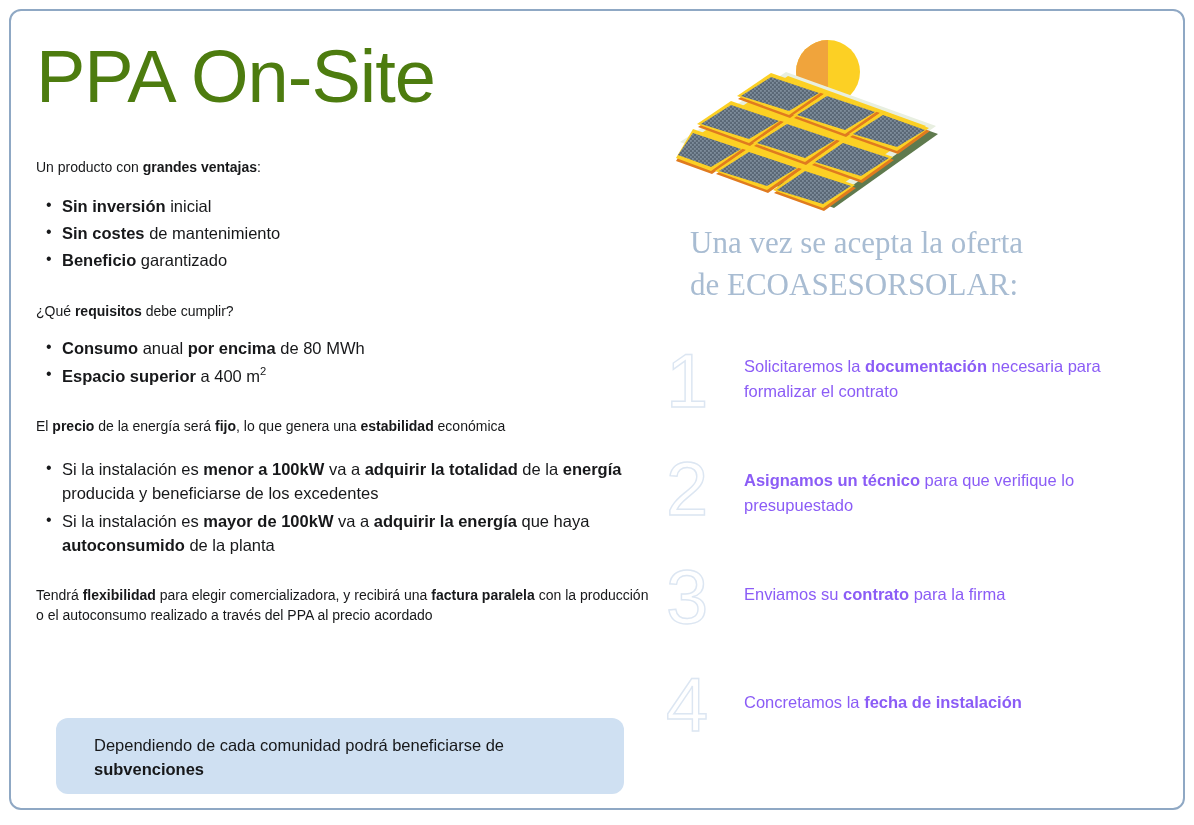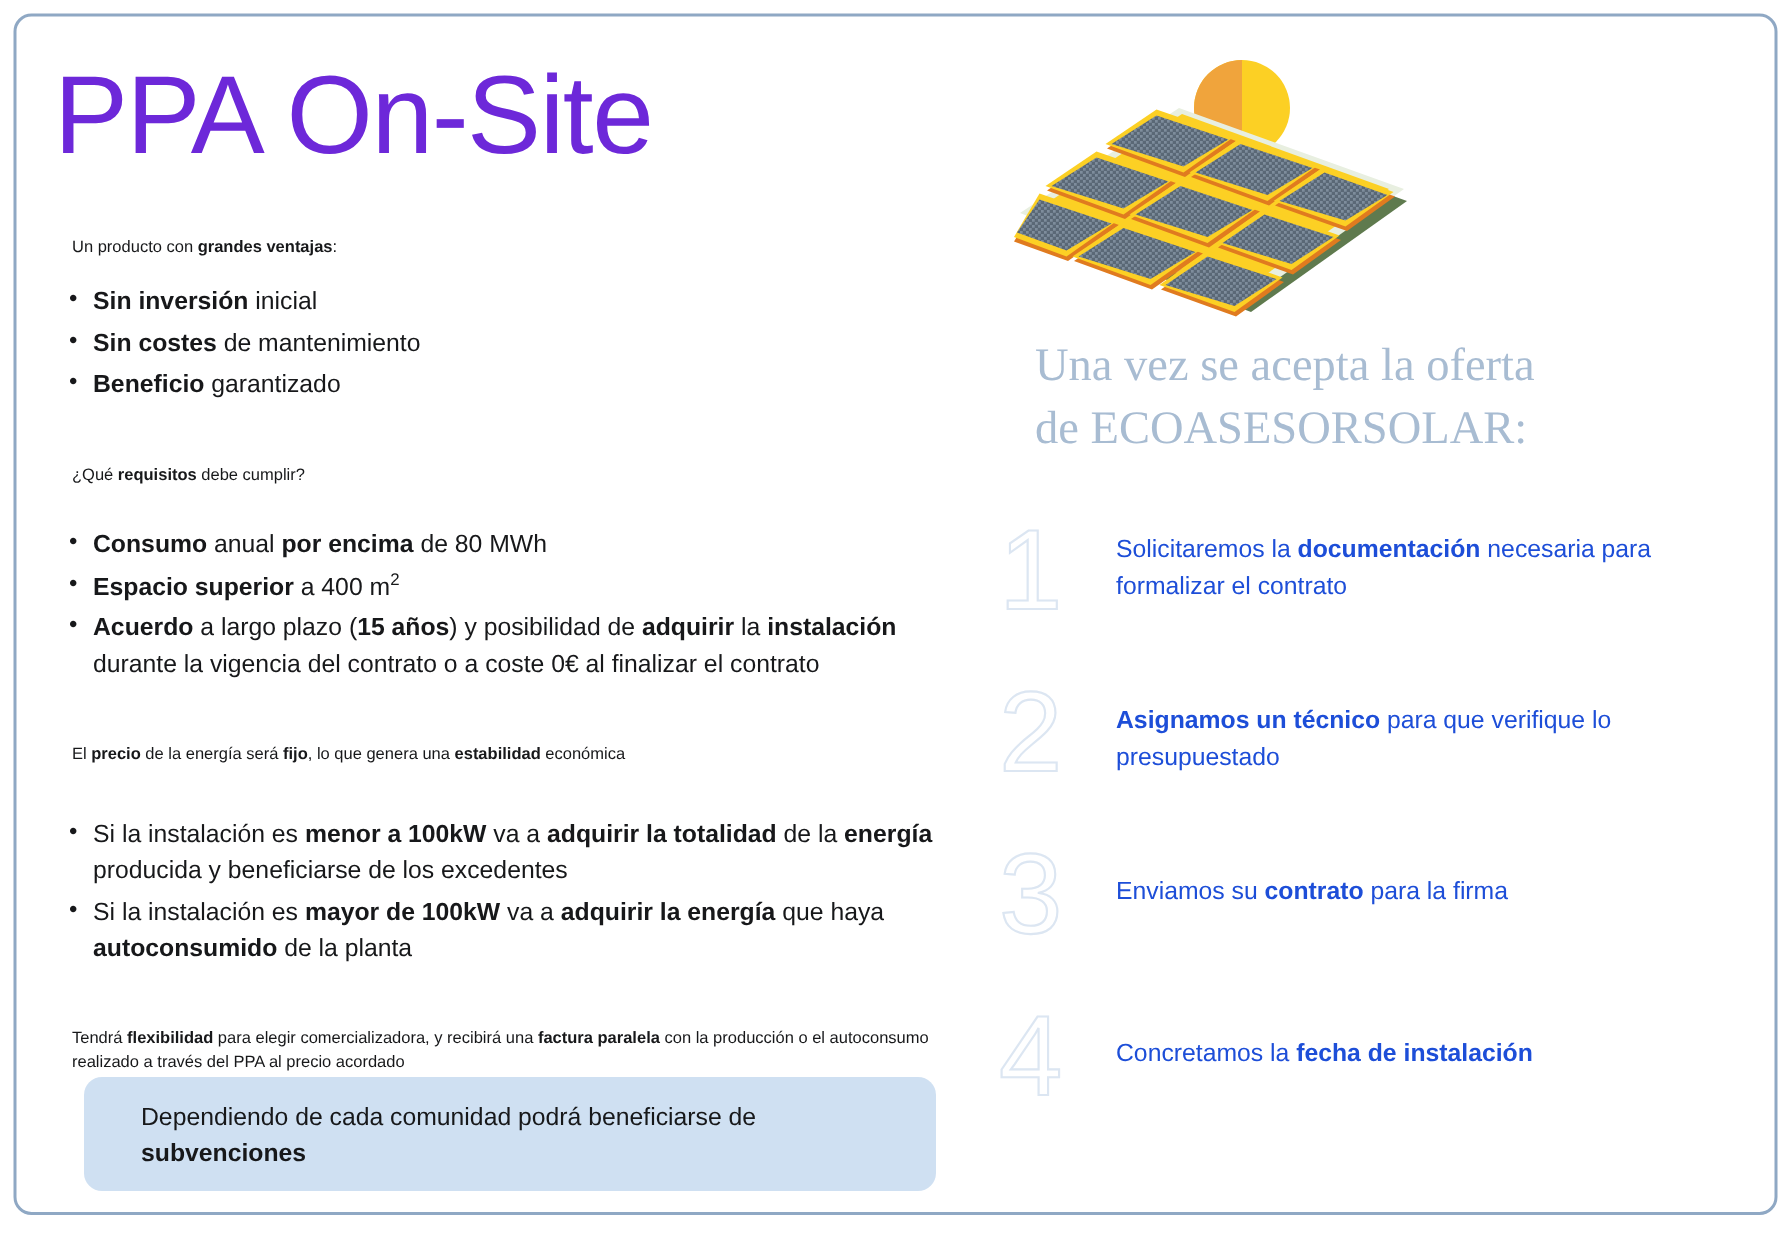--- a/index.html
+++ b/index.html
@@ -40,31 +40,31 @@
     left: 36px;
     top: 38px;
     width: 620px;
   }
 
   .page-title {
     font-family: "Liberation Sans", sans-serif;
     font-size: 74px;
     font-weight: 300;
     letter-spacing: -1px;
-    color: #6d28d9;
+    color: #4d7c0f;
     line-height: 1.05;
     margin: 0 0 42px 0;
     white-space: nowrap;
   }
 
   .body-text {
-    font-size: 11px;
+    font-size: 14px;
     line-height: 1.42;
     color: #17181A;
-    margin: 12px;
+    margin: 0;
   }
   .body-text b { font-weight: 700; }
 
   .intro-line { margin-bottom: 16px; }
 
   ul.bullets {
     margin: 0 0 0 0;
     padding-left: 26px;
     list-style: none;
   }
@@ -159,21 +159,21 @@
     -webkit-text-stroke: 1.4px #DCE6F2;
     letter-spacing: 0;
     display: block;
   }
 
   .step-body {
     flex: 1 1 auto;
     padding-top: 14px;
     font-size: 16.5px;
     line-height: 1.5;
-    color: #1d4ed8;
+    color: #8b5cf6;
   }
   .step-body b { font-weight: 700; }
 
   .step.s1 .step-body { padding-top: 10px; }
   .step.s2 .step-body { padding-top: 16px; }
   .step.s3 .step-body { padding-top: 22px; }
   .step.s4 .step-body { padding-top: 22px; }
 
   
   .illustration {
@@ -212,23 +212,20 @@
     </p>
 
     <div class="gap-sm"></div>
 
     <ul class="bullets">
       <li>
         <b>Consumo</b><span> anual </span><b>por encima</b><span> de 80 MWh</span>
       </li>
       <li>
         <b>Espacio superior</b><span> a 400 m</span><sup class="sup">2</sup>
-      </li>
-      <li>
-        <b>Acuerdo</b><span> a largo plazo (</span><b>15 años</b><span>) y posibilidad de </span><b>adquirir</b><span> la </span><b>instalación</b><span> durante la vigencia del contrato o a coste 0€ al finalizar el contrato</span>
       </li>
     </ul>
 
     <div class="gap-lg"></div>
 
     <p class="body-text">
       <span>El </span><b>precio</b><span> de la energía será </span><b>fijo</b><span>, lo que genera una </span><b>estabilidad</b><span> económica</span>
     </p>
 
     <div class="gap-md"></div>

